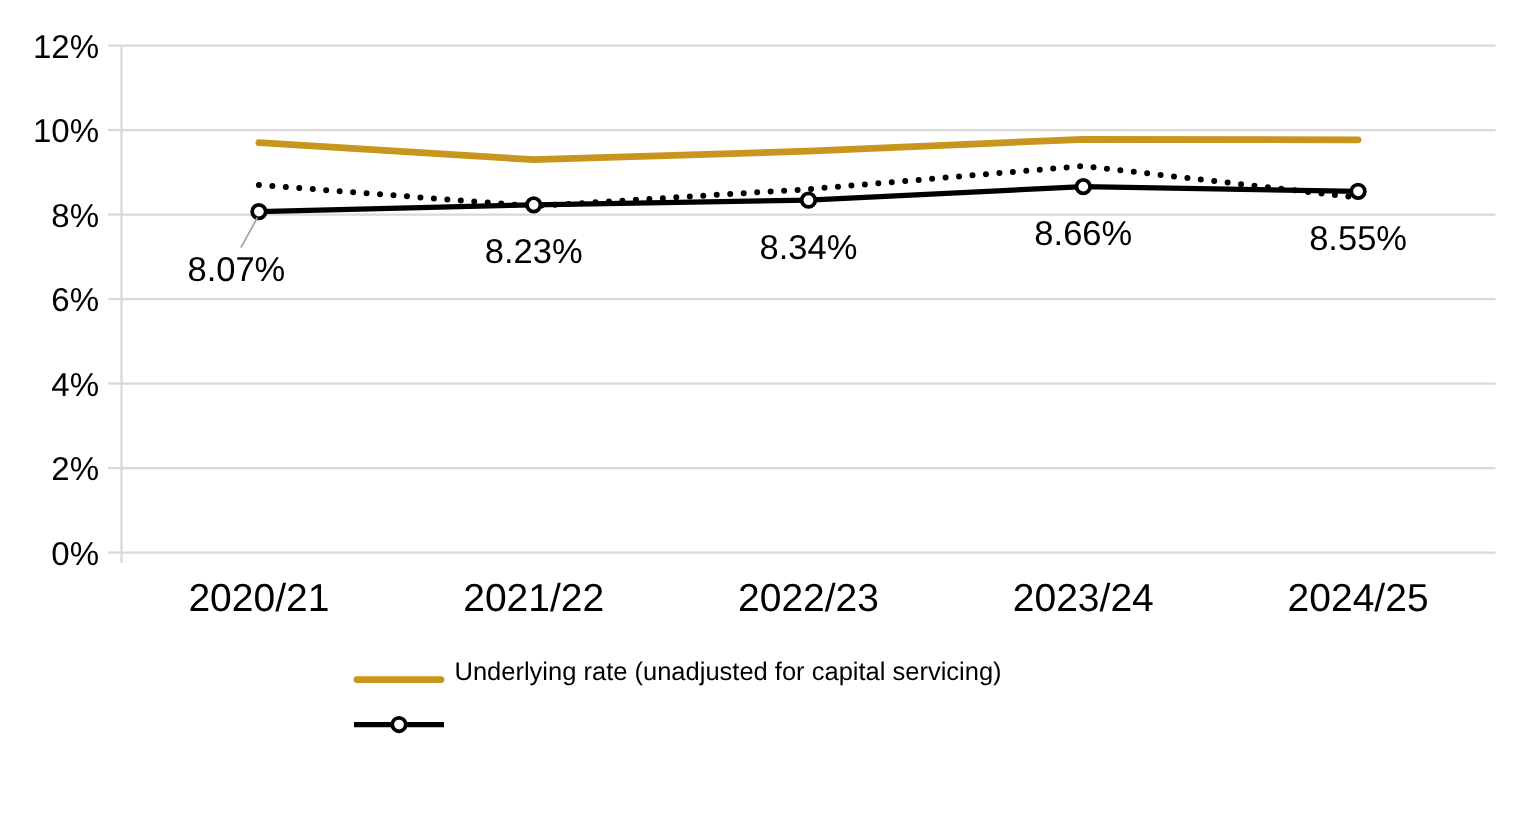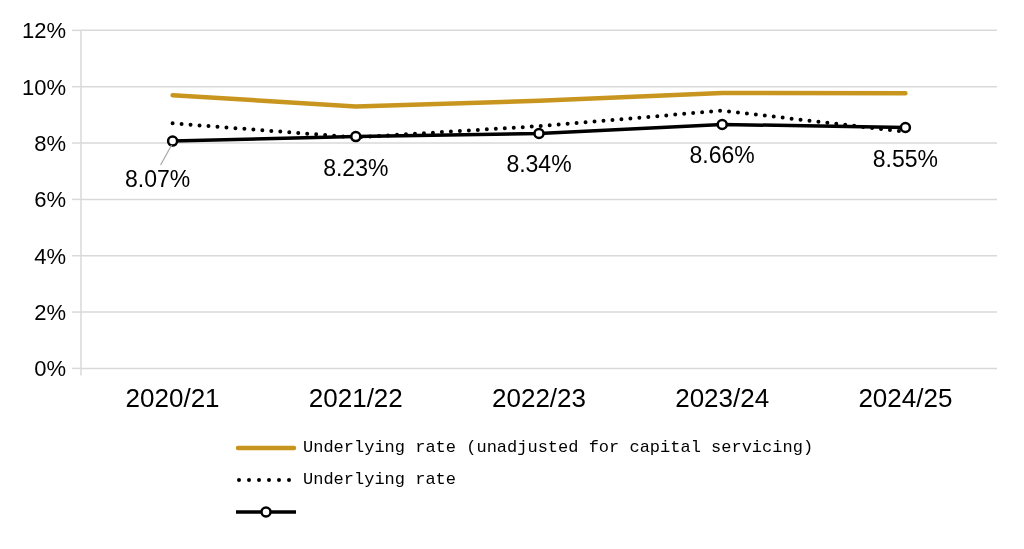--- a/index.html
+++ b/index.html
@@ -5,21 +5,21 @@
   html,body{margin:0;padding:0;background:#ffffff;}
   body{width:1024px;height:549px;overflow:hidden;position:relative;
        font-family:"Liberation Sans",sans-serif;color:#000;}
   #plot-svg{position:absolute;top:0;left:0;}
   #plot-svg text{font-family:"Liberation Sans",sans-serif;fill:#000;}
   .ylab{font-size:22px;}
   .xlab{font-size:26px;}
   .dlab{font-size:23px;}
   .legend{position:absolute;left:235px;top:437px;display:flex;
           flex-direction:column;gap:11px;}
-  .legend-row{display:flex;align-items:center;gap:6px;height:21px;font-family:Liberation Mono, monospace;}
+  .legend-row{display:flex;align-items:flex-end;gap:6px;height:21px;}
   .legend-row span{font-size:17px;line-height:21px;white-space:nowrap;}
   .swatch{flex:0 0 auto;display:block;}
 </style>
 </head>
 <body>
 
 <div>
   <svg id="plot-svg" width="1024" height="430">
       <line x1="81" y1="368.4" x2="997" y2="368.4" stroke="#D9D9D9" stroke-width="1.5"></line>
       <line x1="72" y1="368.4" x2="81" y2="368.4" stroke="#D9D9D9" stroke-width="1.5"></line>
@@ -65,25 +65,19 @@
     </svg>
 
   <div class="legend">
     <div class="legend-row">
       <svg class="swatch" width="62" height="10">
         <line x1="3" y1="5" x2="59" y2="5" stroke="#C8961E" stroke-width="4.5" stroke-linecap="round"></line>
       </svg>
       <span>Underlying rate (unadjusted for capital servicing)</span>
     </div>
     <div class="legend-row">
-      <svg class="swatch" width="62" height="10">
-        <line x1="4" y1="5" x2="58" y2="5" stroke="#000" stroke-width="4" stroke-linecap="round" stroke-dasharray="0 10"></line>
-      </svg>
-      <span>Underlying rate</span>
-    </div>
-    <div class="legend-row">
       <svg class="swatch" width="62" height="14">
         <line x1="1" y1="7" x2="61" y2="7" stroke="#000" stroke-width="3.5"></line>
         <circle cx="31" cy="7" r="4.5" fill="#fff" stroke="#000" stroke-width="2.5"></circle>
       </svg>
     </div>
   </div>
 </div>
 
 </body></html>

